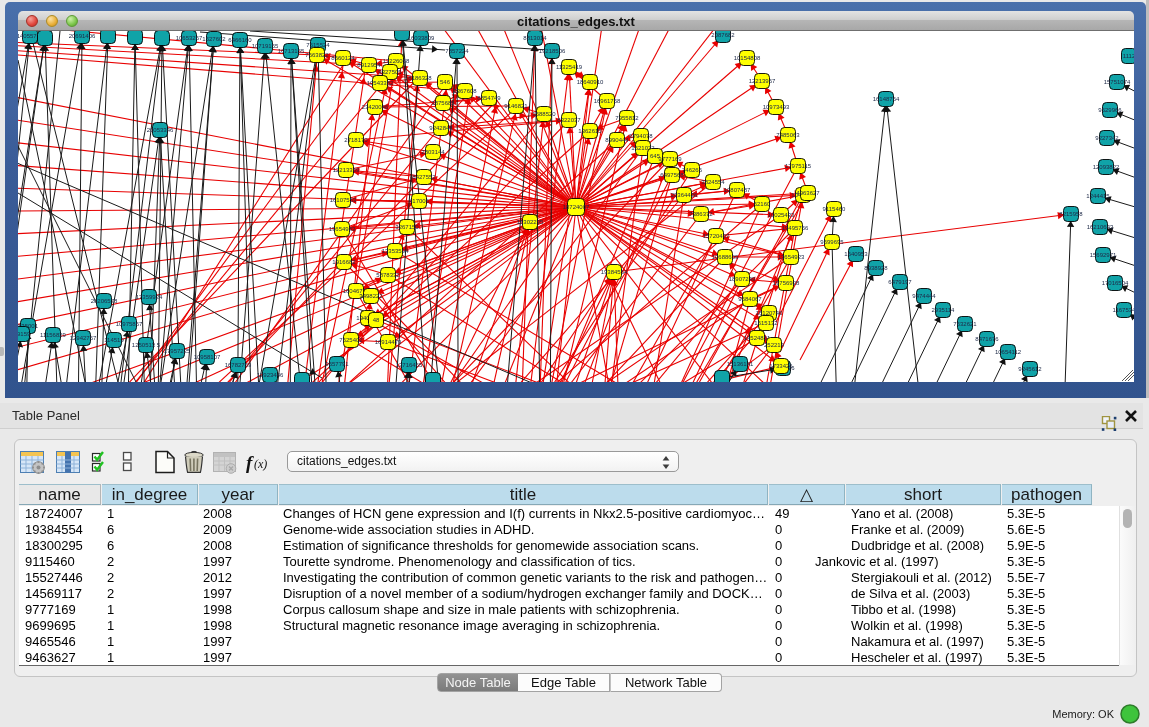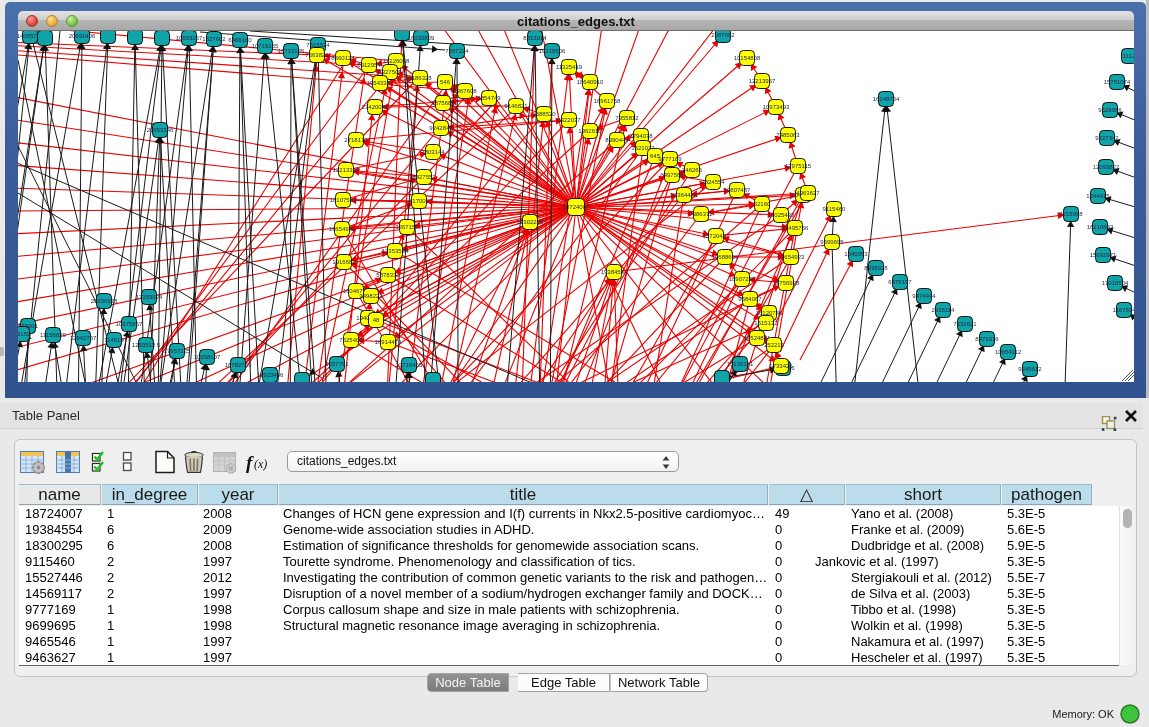--- a/index.html
+++ b/index.html
@@ -838,18 +838,18 @@
 <span style="left:25px">9463627</span>
     <span style="left:107px">1</span>
     <span style="left:203px">1997</span>
     <span style="left:775px">0</span>
 <span style="left:851px">Hescheler et al. (1997)</span>
     <span style="left:1007px">5.3E-5</span>
   </div>
 <div style="position:absolute;left:19px;top:665px;width:1100px;height:1px;background:#666"></div>
 <div style="position:absolute;left:1119px;top:506px;width:17px;height:159px;background:linear-gradient(90deg,#fbfbfb,#efefef);border-left:1px solid #e0e0e0"></div>
 <div style="position:absolute;left:1123px;top:509px;width:9px;height:19px;background:#b3b3b3;border-radius:5px"></div>
-<div class="tab" style="left:427px;width:82px;border-radius:4px 0 0 4px;background:linear-gradient(180deg,#929292,#7b7b7b);color:#f4f4f4">Node Table</div>
+<div class="tab" style="left:437px;width:82px;border-radius:4px 0 0 4px;background:linear-gradient(180deg,#929292,#7b7b7b);color:#f4f4f4">Node Table</div>
 <div class="tab" style="left:518px;width:92px;border-left:none">Edge Table</div>
-<div class="tab" style="left:610px;width:98px;border-left:1px solid #c0c0c0;border-radius:0 4px 4px 0">Network Table</div>
+<div class="tab" style="left:610px;width:112px;border-left:1px solid #c0c0c0;border-radius:0 4px 4px 0">Network Table</div>
 <div style="position:absolute;left:1040px;top:708px;width:74px;text-align:right;font-size:11px;color:#1a1a1a">Memory: OK</div>
 <svg style="position:absolute;left:1120px;top:704px" width="20" height="20" viewBox="0 0 20 20">
     <circle cx="10" cy="10" r="9" fill="#3ec43c" stroke="#2d7c2a" stroke-width="1.5"></circle>
   </svg>
 </body></html>

